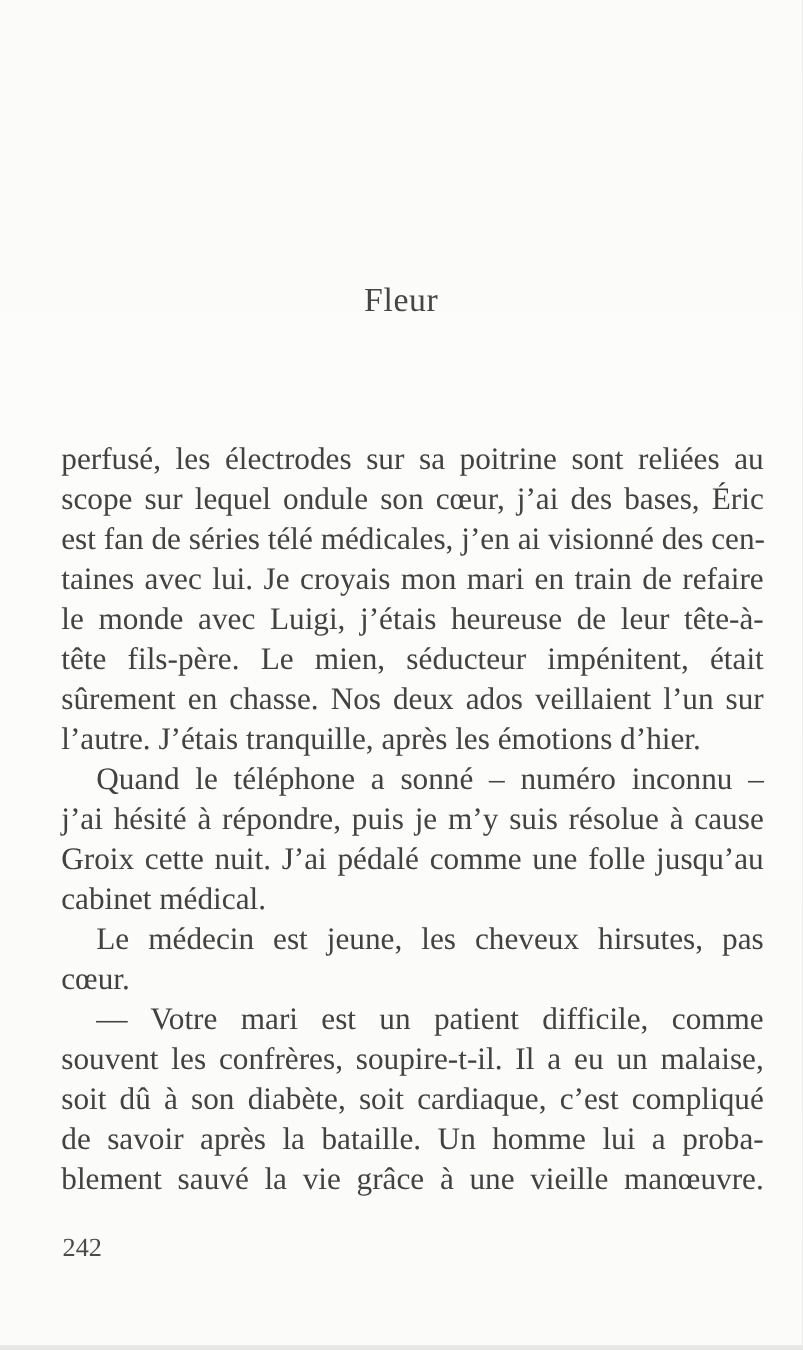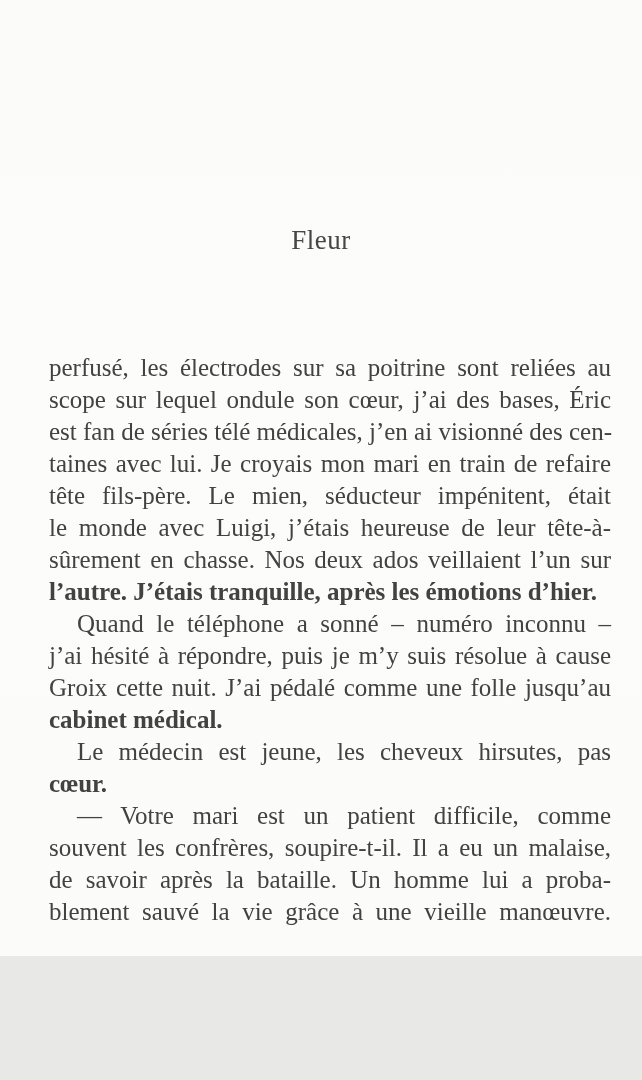--- a/index.html
+++ b/index.html
@@ -3,21 +3,21 @@
 <meta charset="utf-8">
 <style>
   html, body {
     margin: 0;
     padding: 0;
     background: #e8e8e6;
   }
   .sheet {
     position: relative;
     width: 642px;
-    height: 956px;
+    height: 1076px;
     margin: 0 auto;
     background: linear-gradient(180deg, #fbfbf9 0%, #fcfcfb 40%, #fbfbf9 100%);
     overflow: hidden;
     font-family: "Liberation Serif", "DejaVu Serif", serif;
     color: #414141;
   }
   .chapter-title {
     position: absolute;
     top: 222px;
     left: 0;
@@ -45,21 +45,20 @@
     text-align-last: justify;
     text-justify: inter-word;
     color: #424242;
   }
   .line.first {
     text-indent: 28px;
   }
   .line.last {
     text-align: left;
     text-align-last: left;
-    font-weight: bold;
   }
   .page-number {
     position: absolute;
     top: 982px;
     left: 50px;
     font-size: 21px;
     line-height: 32px;
     color: #4a4a4a;
   }
 </style>
@@ -67,30 +66,31 @@
 <body>
 
 <div class="sheet">
   <h1 class="chapter-title">Fleur</h1>
 
   <div class="page-body">
       <div class="line">perfusé, les électrodes sur sa poitrine sont reliées au</div>
       <div class="line">scope sur lequel ondule son cœur, j’ai des bases, Éric</div>
       <div class="line">est fan de séries télé médicales, j’en ai visionné des cen-</div>
       <div class="line">taines avec lui. Je croyais mon mari en train de refaire</div>
+      <div class="line">le monde avec Luigi, j’étais heureuse de leur tête-à-</div>
       <div class="line">tête fils-père. Le mien, séducteur impénitent, était</div>
-      <div class="line">le monde avec Luigi, j’étais heureuse de leur tête-à-</div>
       <div class="line">sûrement en chasse. Nos deux ados veillaient l’un sur</div>
       <div class="line last">l’autre. J’étais tranquille, après les émotions d’hier.</div>
       <div class="line first">Quand le téléphone a sonné – numéro inconnu –</div>
       <div class="line">j’ai hésité à répondre, puis je m’y suis résolue à cause</div>
       <div class="line">Groix cette nuit. J’ai pédalé comme une folle jusqu’au</div>
       <div class="line last">cabinet médical.</div>
       <div class="line first">Le médecin est jeune, les cheveux hirsutes, pas</div>
       <div class="line last">cœur.</div>
       <div class="line first">— Votre mari est un patient difficile, comme</div>
       <div class="line">souvent les confrères, soupire-t-il. Il a eu un malaise,</div>
+      <div class="line">soit dû à son diabète, soit cardiaque, c’est compliqué</div>
       <div class="line">de savoir après la bataille. Un homme lui a proba-</div>
       <div class="line">blement sauvé la vie grâce à une vieille manœuvre.</div>
     </div>
 
   <div class="page-number">242</div>
 </div>
 
 </body></html>

